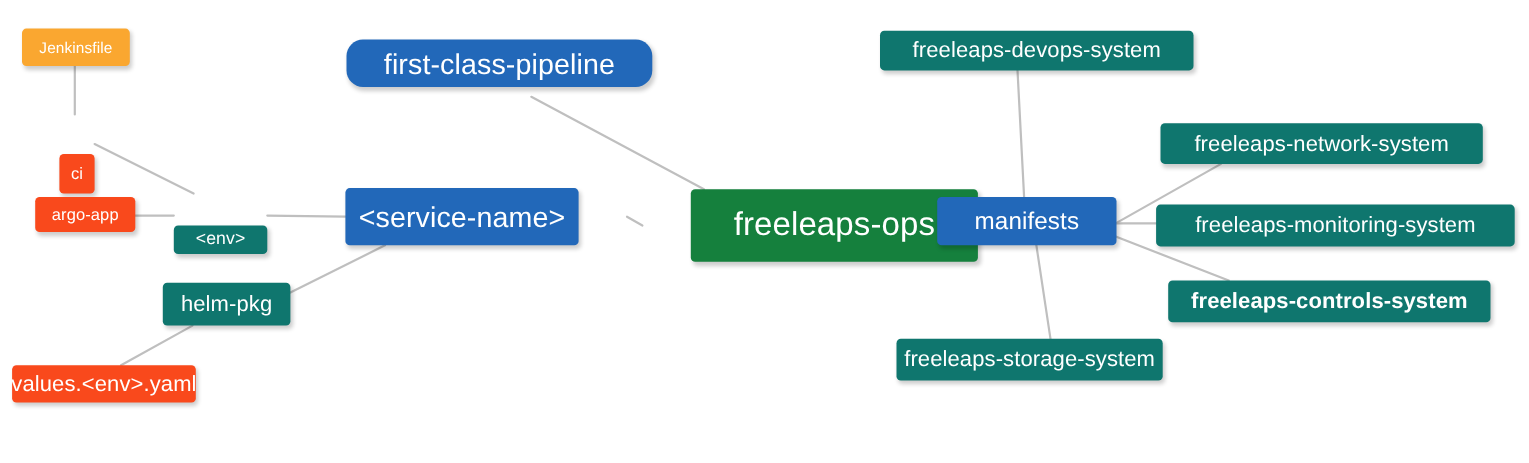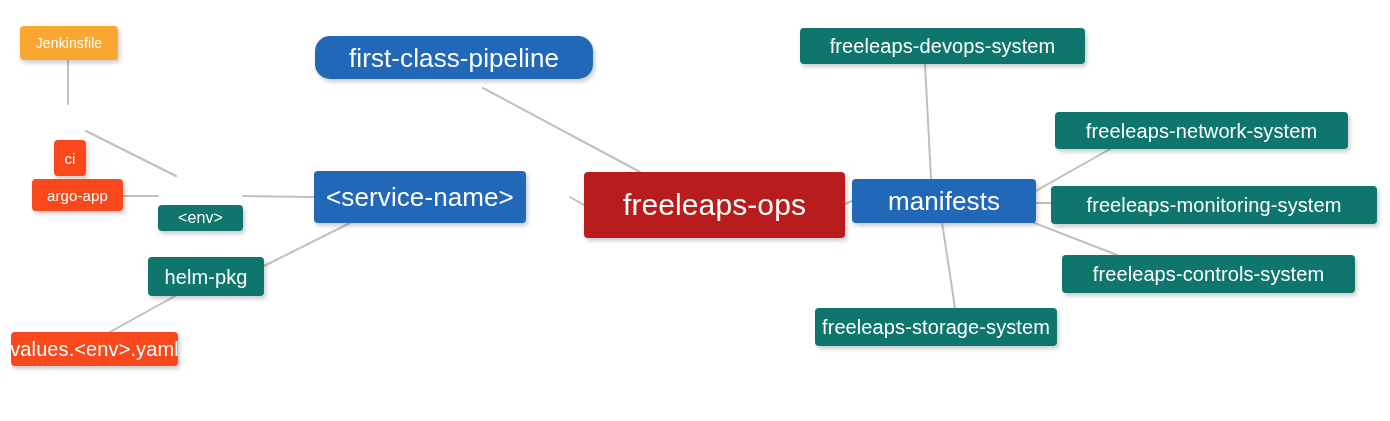--- a/index.html
+++ b/index.html
@@ -32,21 +32,21 @@
     display: flex;
     align-items: center;
     justify-content: center;
     color: #ffffff;
     border-radius: 4px;
     white-space: nowrap;
     line-height: 1;
     box-shadow: 2px 3px 4px rgba(0,0,0,0.20);
     letter-spacing: 0.1px;
   }
-  .n-root   { background: #b91c1c; }
+  .n-root   { background: #15803d; margin-left: 44px; }
   .n-blue   { background: #2268b9; }
   .n-green  { background: #0f766e; }
   .n-red    { background: #f9491c; }
   .n-orange { background: #faa730; }
 </style>
 </head>
 <body>
 
 <div id="canvas">
   <svg id="edge-layer" width="1390" height="421" viewBox="0 0 1390 421">
@@ -62,26 +62,26 @@
       <line x1="931" y1="179" x2="925" y2="64" stroke="#bfbfbf" stroke-width="2" stroke-linecap="round"></line>
       <line x1="1009" y1="206" x2="1110" y2="149" stroke="#bfbfbf" stroke-width="2" stroke-linecap="round"></line>
       <line x1="1009" y1="203" x2="1051" y2="203" stroke="#bfbfbf" stroke-width="2" stroke-linecap="round"></line>
       <line x1="1009" y1="213" x2="1117" y2="255" stroke="#bfbfbf" stroke-width="2" stroke-linecap="round"></line>
       <line x1="942" y1="222" x2="955" y2="308" stroke="#bfbfbf" stroke-width="2" stroke-linecap="round"></line>
     </svg>
   <div id="node-layer">
       <div class="node n-root" style="left: 584px; top: 172px; width: 261px; height: 66px; font-size: 30px;">freeleaps-ops</div>
       <div class="node n-blue" style="left: 314px; top: 171px; width: 212px; height: 52px; font-size: 26px;">&lt;service-name&gt;</div>
       <div class="node n-blue" style="left: 315px; top: 36px; width: 278px; height: 43px; font-size: 26px; border-radius: 15px;">first-class-pipeline</div>
-      <div class="node n-blue" style="left: 852px; top: 179px; width: 184px; height: 44px; font-size: 26px; text-align: center;">manifests</div>
+      <div class="node n-blue" style="left: 852px; top: 179px; width: 163px; height: 44px; font-size: 22px; text-align: center;">manifests</div>
       <div class="node n-green" style="left: 158px; top: 176px; width: 85px; height: 26px; font-size: 16px; margin-top: 29px;">&lt;env&gt;</div>
       <div class="node n-green" style="left: 148px; top: 257px; width: 116px; height: 39px; font-size: 20px;">helm-pkg</div>
       <div class="node n-red" style="left: 54px; top: 104px; width: 32px; height: 36px; font-size: 15px; margin-top: 36px;">ci</div>
       <div class="node n-orange" style="left: 20px; top: 26px; width: 98px; height: 34px; font-size: 14px;">Jenkinsfile</div>
       <div class="node n-red" style="left: 32px; top: 179px; width: 91px; height: 32px; font-size: 15px;">argo-app</div>
       <div class="node n-red" style="left: 11px; top: 332px; width: 167px; height: 34px; font-size: 20px;">values.&lt;env&gt;.yaml</div>
       <div class="node n-green" style="left: 800px; top: 28px; width: 285px; height: 36px; font-size: 20px;">freeleaps-devops-system</div>
       <div class="node n-green" style="left: 1055px; top: 112px; width: 293px; height: 37px; font-size: 20px;">freeleaps-network-system</div>
       <div class="node n-green" style="left: 1051px; top: 186px; width: 326px; height: 38px; font-size: 20px;">freeleaps-monitoring-system</div>
-      <div class="node n-green" style="left: 1062px; top: 255px; width: 293px; height: 38px; font-size: 20px;">freeleaps-controls-system</div>
+      <div class="node n-green" style="left: 1062px; top: 255px; width: 293px; height: 38px; font-size: 20px; font-weight: bold;">freeleaps-controls-system</div>
       <div class="node n-green" style="left: 815px; top: 308px; width: 242px; height: 38px; font-size: 20px;">freeleaps-storage-system</div>
     </div>
 </div>
 
 </body></html>

